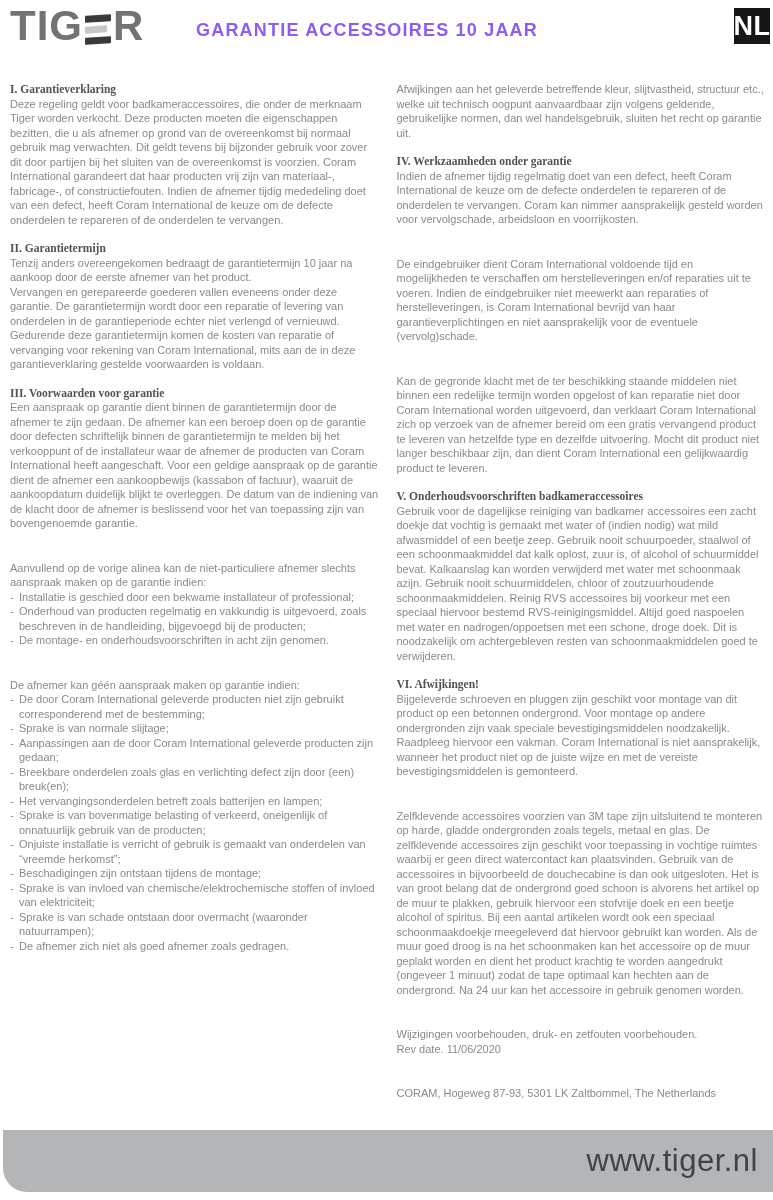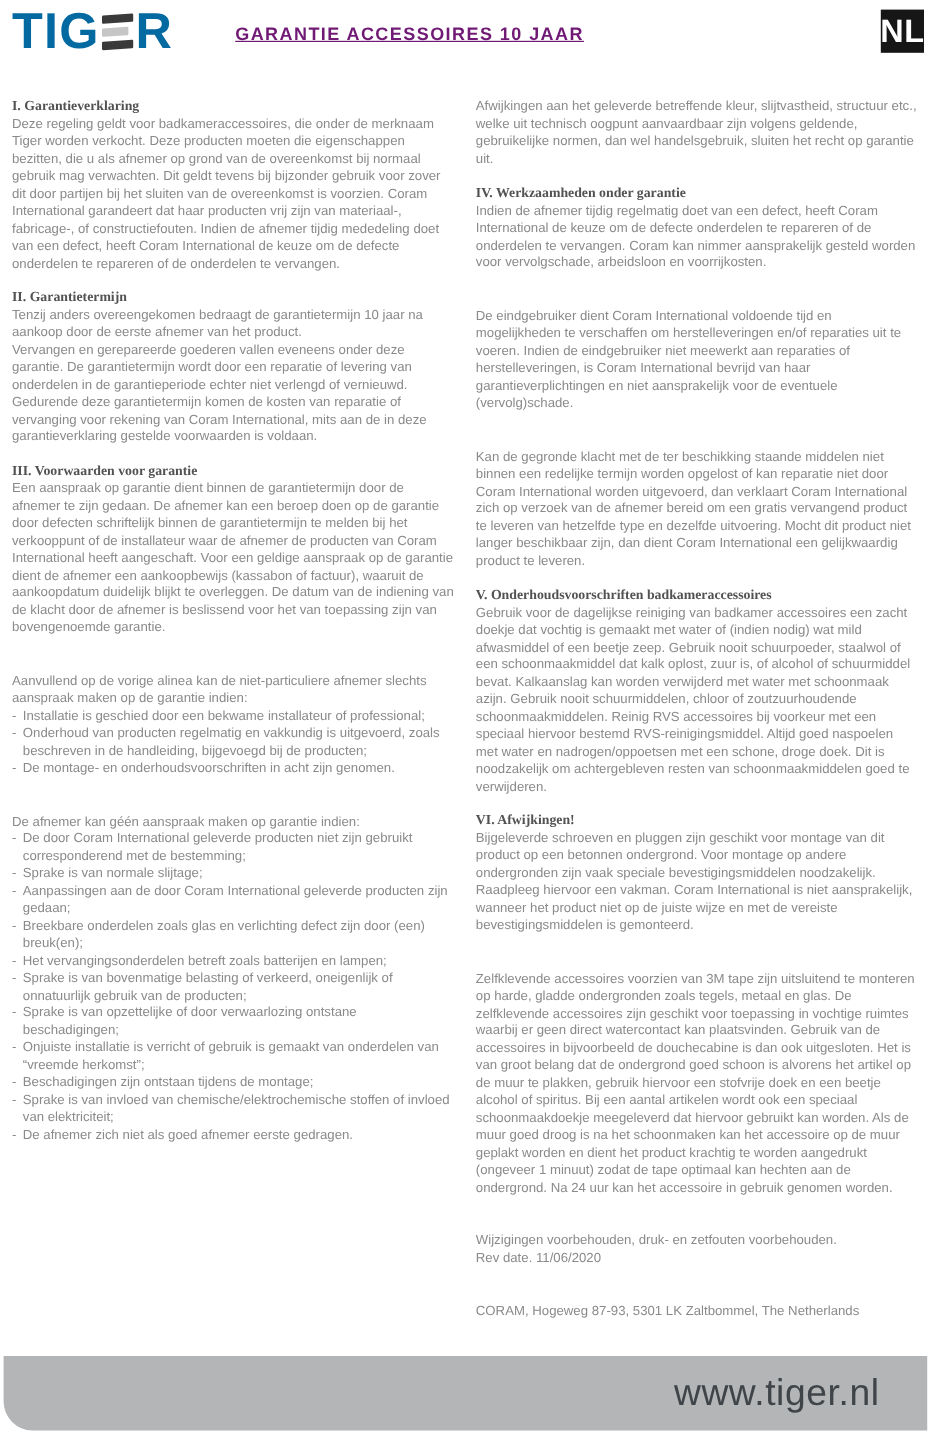--- a/index.html
+++ b/index.html
@@ -10,40 +10,39 @@
     font-family:"Liberation Sans","DejaVu Sans",sans-serif;
     overflow:hidden;
   }
   
   .header{
     position:absolute;top:0;left:0;right:0;height:70px;
     display:flex;align-items:flex-start;
   }
   .logo{
     width:196px;padding:8px 0 0 10px;box-sizing:border-box;
-    display:flex;align-items:center;
-    color:#0369a1;
+    display:flex;align-items:flex-end;
+    color:#737373;
   }
   .logo-letters{
     font-size:42px;font-weight:bold;letter-spacing:1px;line-height:36px;
   }
   .logo-e{
     display:inline-flex;flex-direction:column;justify-content:space-between;
     width:26px;height:29px;margin:0 2px;vertical-align:baseline;
   }
   .logo-e span{display:block;height:7px;border-radius:1px;transform:skewY(-4deg);}
   .logo-e .bar-top{background:#3a3a3a;}
   .logo-e .bar-mid{background:#c6c6c6;width:22px;}
   .logo-e .bar-bot{background:#3a3a3a;}
   .doc-title{
     flex:1;
     padding-top:20px;
-    font-size:15px;font-weight:bold;letter-spacing:1.2px;
-    color:#701a75;
-    text-decoration:underline;
+    font-size:18px;font-weight:bold;letter-spacing:1.2px;
+    color:#8b5cf6;
   }
   .lang-badge{
     position:absolute;top:8px;right:3px;
     width:36px;height:36px;
     background:#161616;color:#ffffff;
     display:flex;align-items:center;justify-content:center;
     font-size:27px;font-weight:bold;letter-spacing:0.5px;
   }
   
   .content{
@@ -71,21 +70,21 @@
   }
   .dash-list li::before{
     content:"-";position:absolute;left:0;top:0;
   }
   
   .footer{
     position:absolute;left:3px;right:0;top:1130px;height:62px;
     background:#b3b5b7;
     border-bottom-left-radius:24px;
     display:flex;align-items:center;justify-content:flex-end;
-    padding-right:40px;box-sizing:border-box;
+    padding-right:15px;box-sizing:border-box;
   }
   .footer-url{
     font-family:"Liberation Sans","DejaVu Sans",sans-serif;
     font-weight:300;
     font-size:31px;
     color:#3f4449;
     letter-spacing:0.5px;
   }
 </style>
 </head>
@@ -124,25 +123,25 @@
           <li>De montage- en onderhoudsvoorschriften in acht zijn genomen.</li>
         </ul>
         <p class="para">De afnemer kan géén aanspraak maken op garantie indien:</p>
         <ul class="dash-list">
           <li>De door Coram International geleverde producten niet zijn gebruikt corresponderend met de bestemming;</li>
           <li>Sprake is van normale slijtage;</li>
           <li>Aanpassingen aan de door Coram International geleverde producten zijn gedaan;</li>
           <li>Breekbare onderdelen zoals glas en verlichting defect zijn door (een) breuk(en);</li>
           <li>Het vervangingsonderdelen betreft zoals batterijen en lampen;</li>
           <li>Sprake is van bovenmatige belasting of verkeerd, oneigenlijk of onnatuurlijk gebruik van de producten;</li>
-          <li>Sprake is van opzettelijke of door verwaarlozing ontstane beschadigingen;</li>
           <li>Onjuiste installatie is verricht of gebruik is gemaakt van onderdelen van “vreemde herkomst”;</li>
           <li>Beschadigingen zijn ontstaan tijdens de montage;</li>
           <li>Sprake is van invloed van chemische/elektrochemische stoffen of invloed van elektriciteit;</li>
-          <li>De afnemer zich niet als goed afnemer eerste gedragen.</li>
+          <li>Sprake is van schade ontstaan door overmacht (waaronder natuurrampen);</li>
+          <li>De afnemer zich niet als goed afnemer zoals gedragen.</li>
         </ul>
       </div>
     <div class="col" id="col-right">
         <p class="para">Afwijkingen aan het geleverde betreffende kleur, slijtvastheid, structuur etc., welke uit technisch oogpunt aanvaardbaar zijn volgens geldende, gebruikelijke normen, dan wel handelsgebruik, sluiten het recht op garantie uit.</p>
         <h3 class="sec-heading">IV. Werkzaamheden onder garantie</h3>
         <p class="para">Indien de afnemer tijdig regelmatig doet van een defect, heeft Coram International de keuze om de defecte onderdelen te repareren of de onderdelen te vervangen. Coram kan nimmer aansprakelijk gesteld worden voor vervolgschade, arbeidsloon en voorrijkosten.</p>
         <p class="para">De eindgebruiker dient Coram International voldoende tijd en mogelijkheden te verschaffen om herstelleveringen en/of reparaties uit te voeren. Indien de eindgebruiker niet meewerkt aan reparaties of herstelleveringen, is Coram International bevrijd van haar garantieverplichtingen en niet aansprakelijk voor de eventuele (vervolg)schade.</p>
         <p class="para">Kan de gegronde klacht met de ter beschikking staande middelen niet binnen een redelijke termijn worden opgelost of kan reparatie niet door Coram International worden uitgevoerd, dan verklaart Coram International zich op verzoek van de afnemer bereid om een gratis vervangend product te leveren van hetzelfde type en dezelfde uitvoering. Mocht dit product niet langer beschikbaar zijn, dan dient Coram International een gelijkwaardig product te leveren.</p>
         <h3 class="sec-heading">V. Onderhoudsvoorschriften badkameraccessoires</h3>
         <p class="para">Gebruik voor de dagelijkse reiniging van badkamer accessoires een zacht doekje dat vochtig is gemaakt met water of (indien nodig) wat mild afwasmiddel of een beetje zeep. Gebruik nooit schuurpoeder, staalwol of een schoonmaakmiddel dat kalk oplost, zuur is, of alcohol of schuurmiddel bevat. Kalkaanslag kan worden verwijderd met water met schoonmaak azijn. Gebruik nooit schuurmiddelen, chloor of zoutzuurhoudende schoonmaakmiddelen. Reinig RVS accessoires bij voorkeur met een speciaal hiervoor bestemd RVS-reinigingsmiddel.  Altijd goed naspoelen met water en nadrogen/oppoetsen met een schone, droge doek. Dit is noodzakelijk om achtergebleven resten van schoonmaakmiddelen goed te verwijderen.</p>

